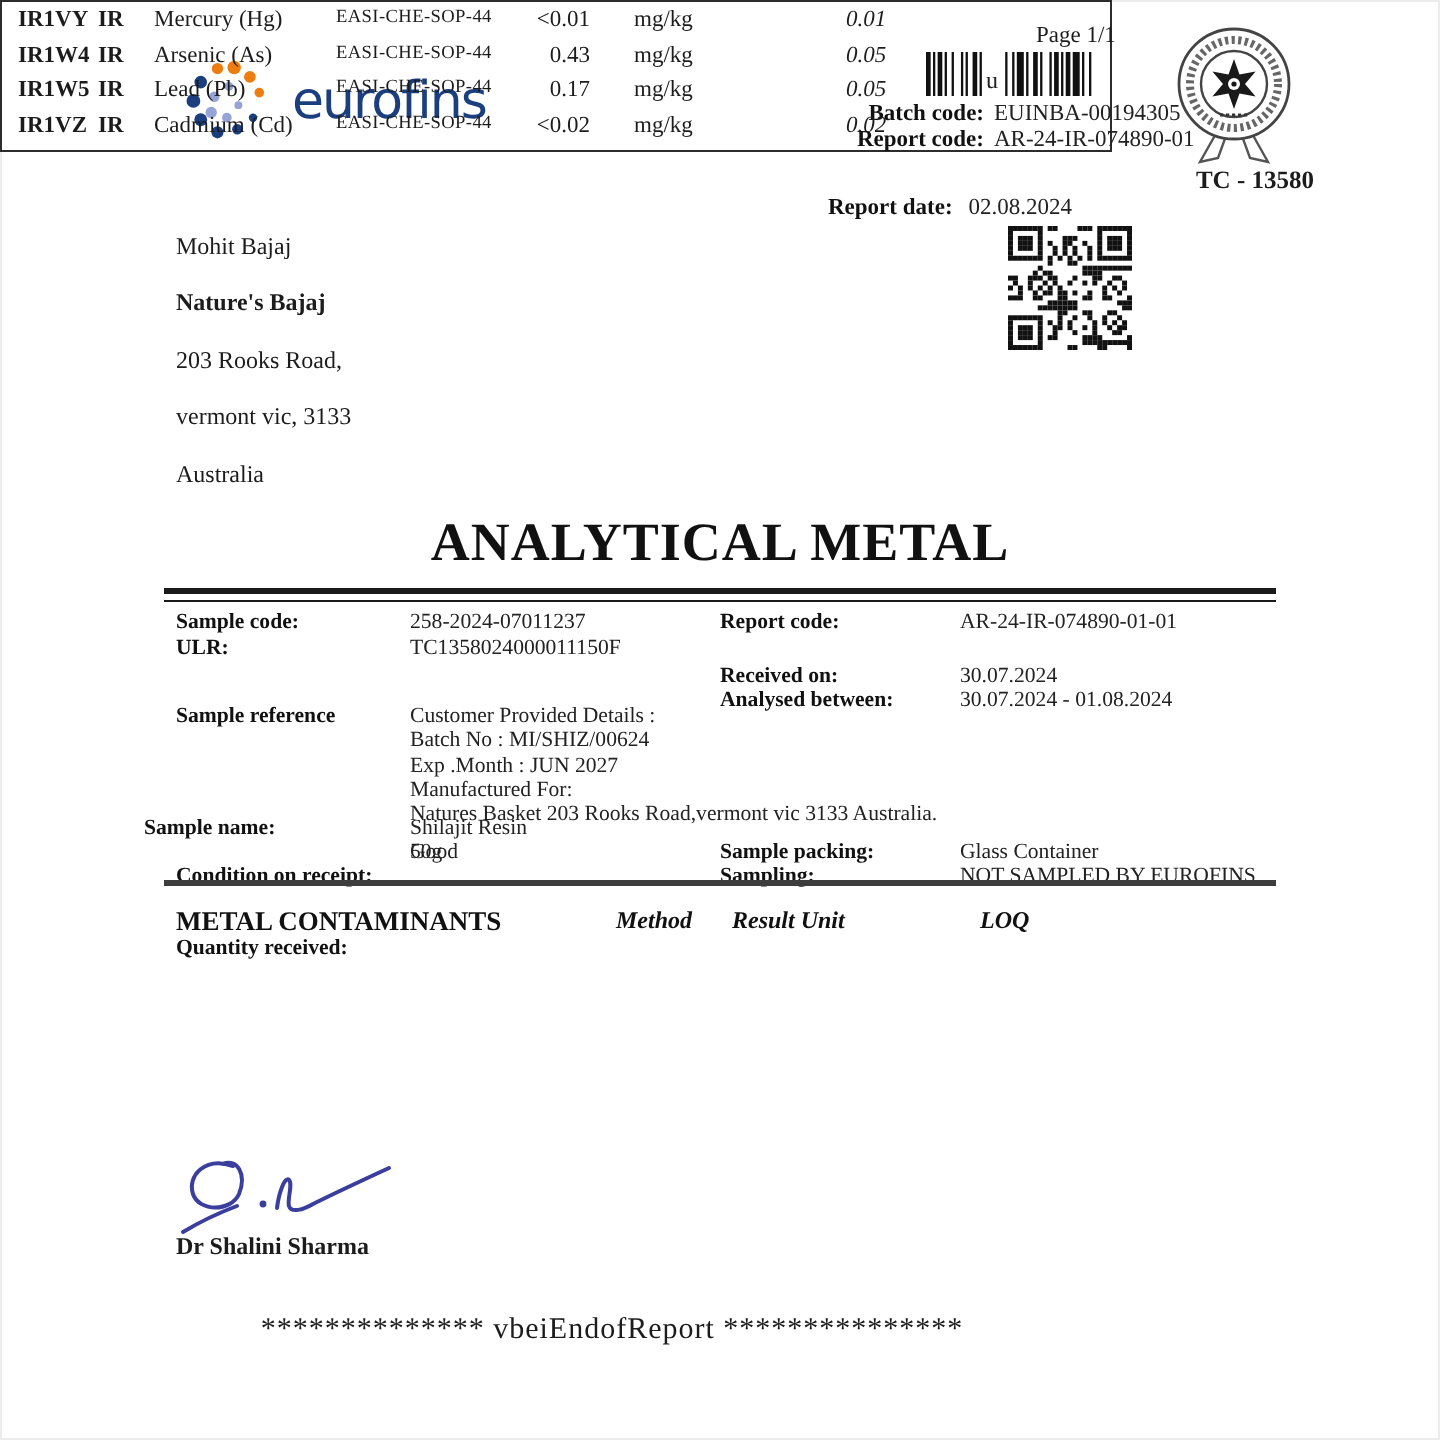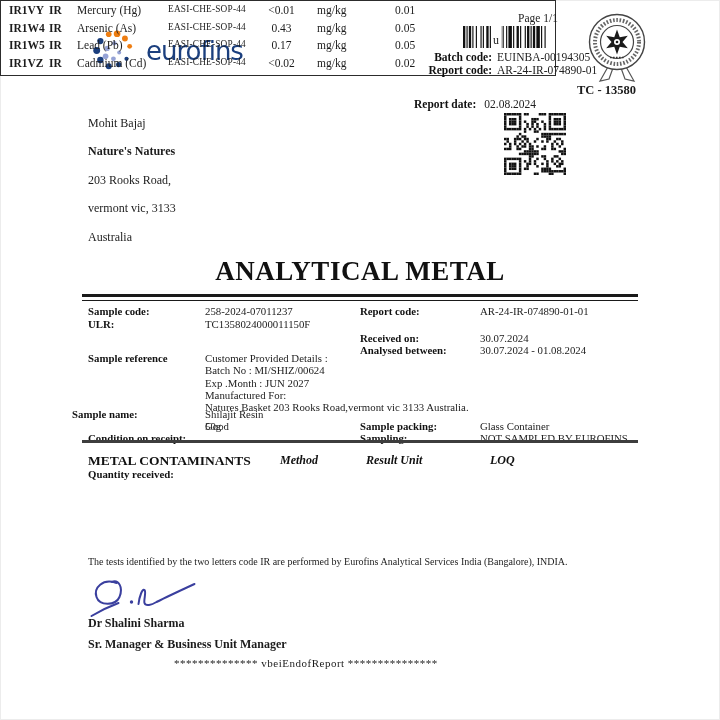--- a/index.html
+++ b/index.html
@@ -13,21 +13,21 @@
   .val{color:#222;}
   .small{font-size:10.8px;line-height:12.3px;}
   
   .logo{left:92px;top:28px;display:flex;align-items:center;gap:8px;}
   .wordmark{font-family:"DejaVu Sans", sans-serif;font-size:26px;font-weight:500;
     color:#1b3f7e;letter-spacing:-1px;}
   
   .page-label{left:518px;top:12px;font-size:11.5px;}
   .codes{left:414px;top:51px;display:grid;grid-template-columns:78px auto;column-gap:5px;row-gap:1px;font-size:11.5px;}
   .codes .lbl{text-align:right;}
-  .tc-label{left:577px;top:83px;width:80px;text-align:left;font-weight:bold;font-size:12.5px;}
+  .tc-label{left:577px;top:83px;width:80px;text-align:right;font-weight:bold;font-size:12.5px;}
   .report-date{left:414px;top:98px;font-size:11.5px;display:flex;gap:8px;}
   
   .address{left:88px;top:109px;font-size:12px;line-height:28.4px;}
   
   .title{left:0;top:256px;width:720px;text-align:center;font-size:27px;font-weight:bold;
     letter-spacing:0.5px;color:#111;}
   .rule{left:82px;width:556px;background:#1a1a1a;}
   .r1{top:294px;height:2.5px;}
   .r2{top:300px;height:1px;}
   .r3{top:440px;height:2.5px;background:#3d3d3d;}
@@ -37,29 +37,29 @@
   .rhead{top:453px;font-size:13.5px;font-weight:bold;color:#111;}
   .rhead-i{font-style:italic;font-size:12px;}
   .rbox{left:82px;top:478px;width:554px;height:74px;border:1.6px solid #2c2c2c;
     display:flex;flex-direction:column;justify-content:space-evenly;}
   .rrow{position:relative;height:15px;font-size:11.5px;}
   .rrow span{position:absolute;white-space:nowrap;}
   .c-code{left:8px;font-weight:bold;}
   .c-lab{left:48px;font-weight:bold;}
   .c-analyte{left:76px;}
   .c-method{left:167px;font-size:9.3px;letter-spacing:0.2px;}
-  .c-result{left:250px;width:61px;text-align:center;}
+  .c-result{left:233px;width:61px;text-align:right;}
   .c-unit{left:316px;}
-  .c-loq{left:394px;}
+  .c-loq{left:422px;font-style:italic;}
   .footnote{left:88px;top:556px;width:560px;font-size:10px;color:#222;}
   
   .sig{left:86px;top:571px;}
   .sig-name{left:88px;top:616px;font-size:12px;font-weight:bold;}
   .sig-title{left:88px;top:637px;font-size:12px;font-weight:bold;}
-  .endline{left:0;top:657px;width:612px;text-align:center;font-size:11px;letter-spacing:0.5px;}
+  .endline{left:0;top:657px;width:612px;text-align:center;font-size:15px;letter-spacing:0.5px;}
 </style>
 </head>
 <body>
 
 <div class="sheet">
 
   <div class="abs logo">
     <svg width="46" height="46" viewBox="0 0 44 44">
       <g fill="#ee7d11">
         <circle cx="16" cy="6" r="2.7"></circle>
@@ -412,21 +412,21 @@
       <rect x="59.52" y="57.04" width="2.48" height="2.48" fill="#111"></rect>
       <rect x="29.76" y="59.52" width="2.48" height="2.48" fill="#111"></rect>
       <rect x="32.24" y="59.52" width="2.48" height="2.48" fill="#111"></rect>
       <rect x="44.64" y="59.52" width="2.48" height="2.48" fill="#111"></rect>
       <rect x="47.12" y="59.52" width="2.48" height="2.48" fill="#111"></rect>
       <rect x="59.52" y="59.52" width="2.48" height="2.48" fill="#111"></rect>
     </svg>
 
   <div class="abs address">
     <div style="font-weight:normal">Mohit Bajaj</div>
-    <div style="font-weight:bold">Nature's Natures</div>
+    <div style="font-weight:bold">Nature's Bajaj</div>
     <div>203 Rooks Road,</div>
     <div>vermont vic, 3133</div>
     <div>Australia</div>
   </div>
 
   <div class="abs title">ANALYTICAL METAL</div>
   <div class="abs rule r1"></div>
   <div class="abs rule r2"></div>
 
   <div class="abs info lbl" style="left:88px;top:305px;">Sample code:</div>
@@ -460,21 +460,21 @@
   <div class="abs info val" style="left:480px;top:420px;">Glass Container</div>
 
   <div class="abs info lbl" style="left:88px;top:432px;">Condition on receipt:</div>
   <div class="abs info val" style="left:205px;top:420px;text-align:right;">Good</div>
   <div class="abs info lbl" style="left:360px;top:432px;">Sampling:</div>
   <div class="abs info val" style="left:480px;top:432px;">NOT SAMPLED BY EUROFINS</div>
 
   <div class="abs rule r3"></div>
 
   <div class="abs rhead" style="left:88px;">METAL CONTAMINANTS</div>
-  <div class="abs rhead rhead-i" style="left:232px;padding-left:48px;">Method</div>
+  <div class="abs rhead rhead-i" style="left:260px;padding-left:48px;">Method</div>
   <div class="abs rhead rhead-i" style="left:366px;">Result Unit</div>
   <div class="abs rhead rhead-i" style="left:490px;">LOQ</div>
 
   <div class="rbox">
     <div class="rrow">
       <span class="c-code">IR1VY</span>
       <span class="c-lab">IR</span>
       <span class="c-analyte">Mercury (Hg)</span>
       <span class="c-method">EASI-CHE-SOP-44</span>
       <span class="c-result">&lt;0.01</span>
@@ -503,28 +503,26 @@
       <span class="c-code">IR1VZ</span>
       <span class="c-lab">IR</span>
       <span class="c-analyte">Cadmium (Cd)</span>
       <span class="c-method">EASI-CHE-SOP-44</span>
       <span class="c-result">&lt;0.02</span>
       <span class="c-unit">mg/kg</span>
       <span class="c-loq">0.02</span>
     </div>
   </div>
 
-  <div class="abs footnote">The tests identified by the two letters code IR are performed by Eurofins Analytical Services India (Bangalore), INDIA.</div>
 
   <svg class="abs sig" width="115" height="48" viewBox="0 0 110 48">
     <g fill="none" stroke="#3a3f9e" stroke-width="2" stroke-linecap="round">
       <path d="M28,12 C14,7 5,17 8,26 C11,35 27,35 31,26 C35,16 30,8 23,11"></path>
       <path d="M3,45 C13,39 22,35 30,32"></path>
       <path d="M50,33 C51,25 54,17 56,19 C58,21 55,29 56,32 C57,35.5 63,34 68,31 C80,25 93,19 106,13"></path>
     </g>
     <circle cx="43" cy="31" r="1.7" fill="#3a3f9e"></circle>
   </svg>
   <div class="abs sig-name">Dr Shalini Sharma</div>
-  <div class="abs sig-title">Sr. Manager &amp; Business Unit Manager</div>
 
   <div class="abs endline">************** vbeiEndofReport ***************</div>
 
 </div>
 
 </body></html>

